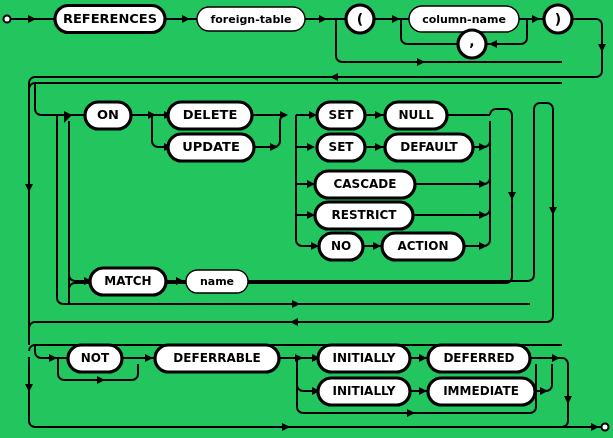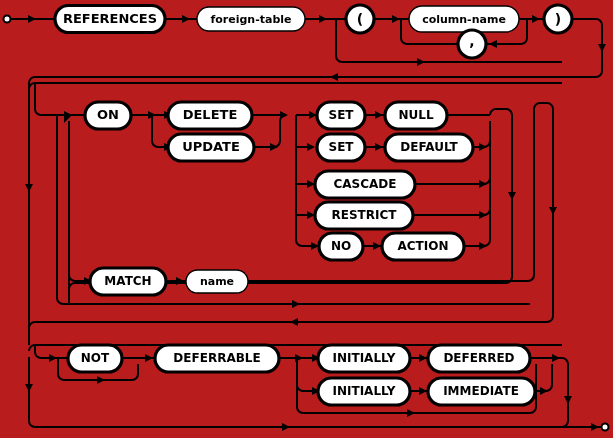--- a/index.html
+++ b/index.html
@@ -4,21 +4,21 @@
 <style>
   html, body {
     margin: 0;
     padding: 0;
     background: #ffffff;
   }
   #diagram-root {
     position: relative;
     width: 613px;
     height: 438px;
-    background: #b91c1c;
+    background: #22c55e;
     font-family: "DejaVu Sans", sans-serif;
   }
   svg#railroad {
     display: block;
     width: 613px;
     height: 438px;
   }
   .track {
     fill: none;
     stroke: #000000;

